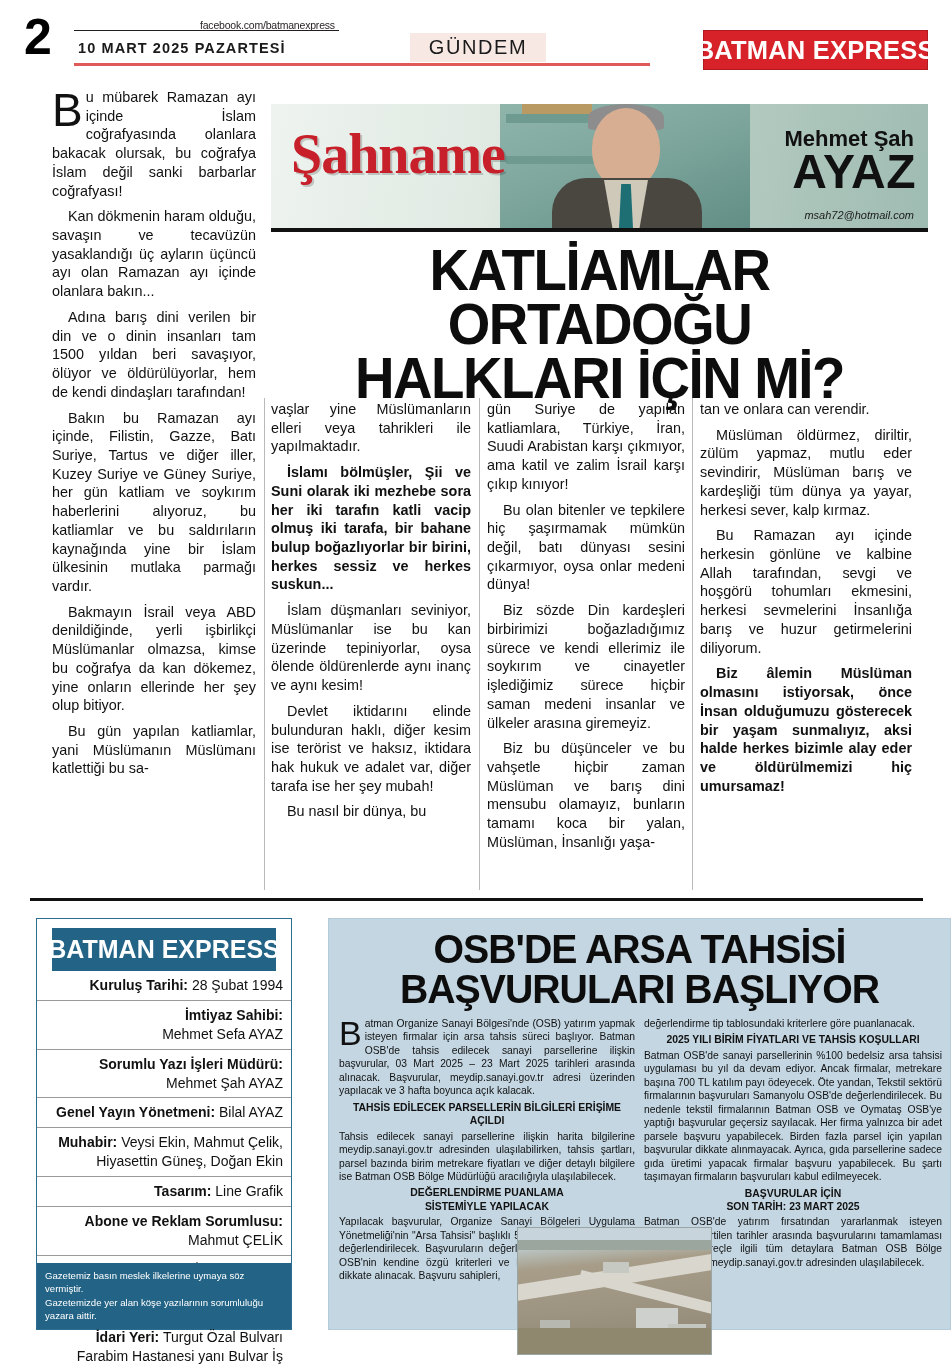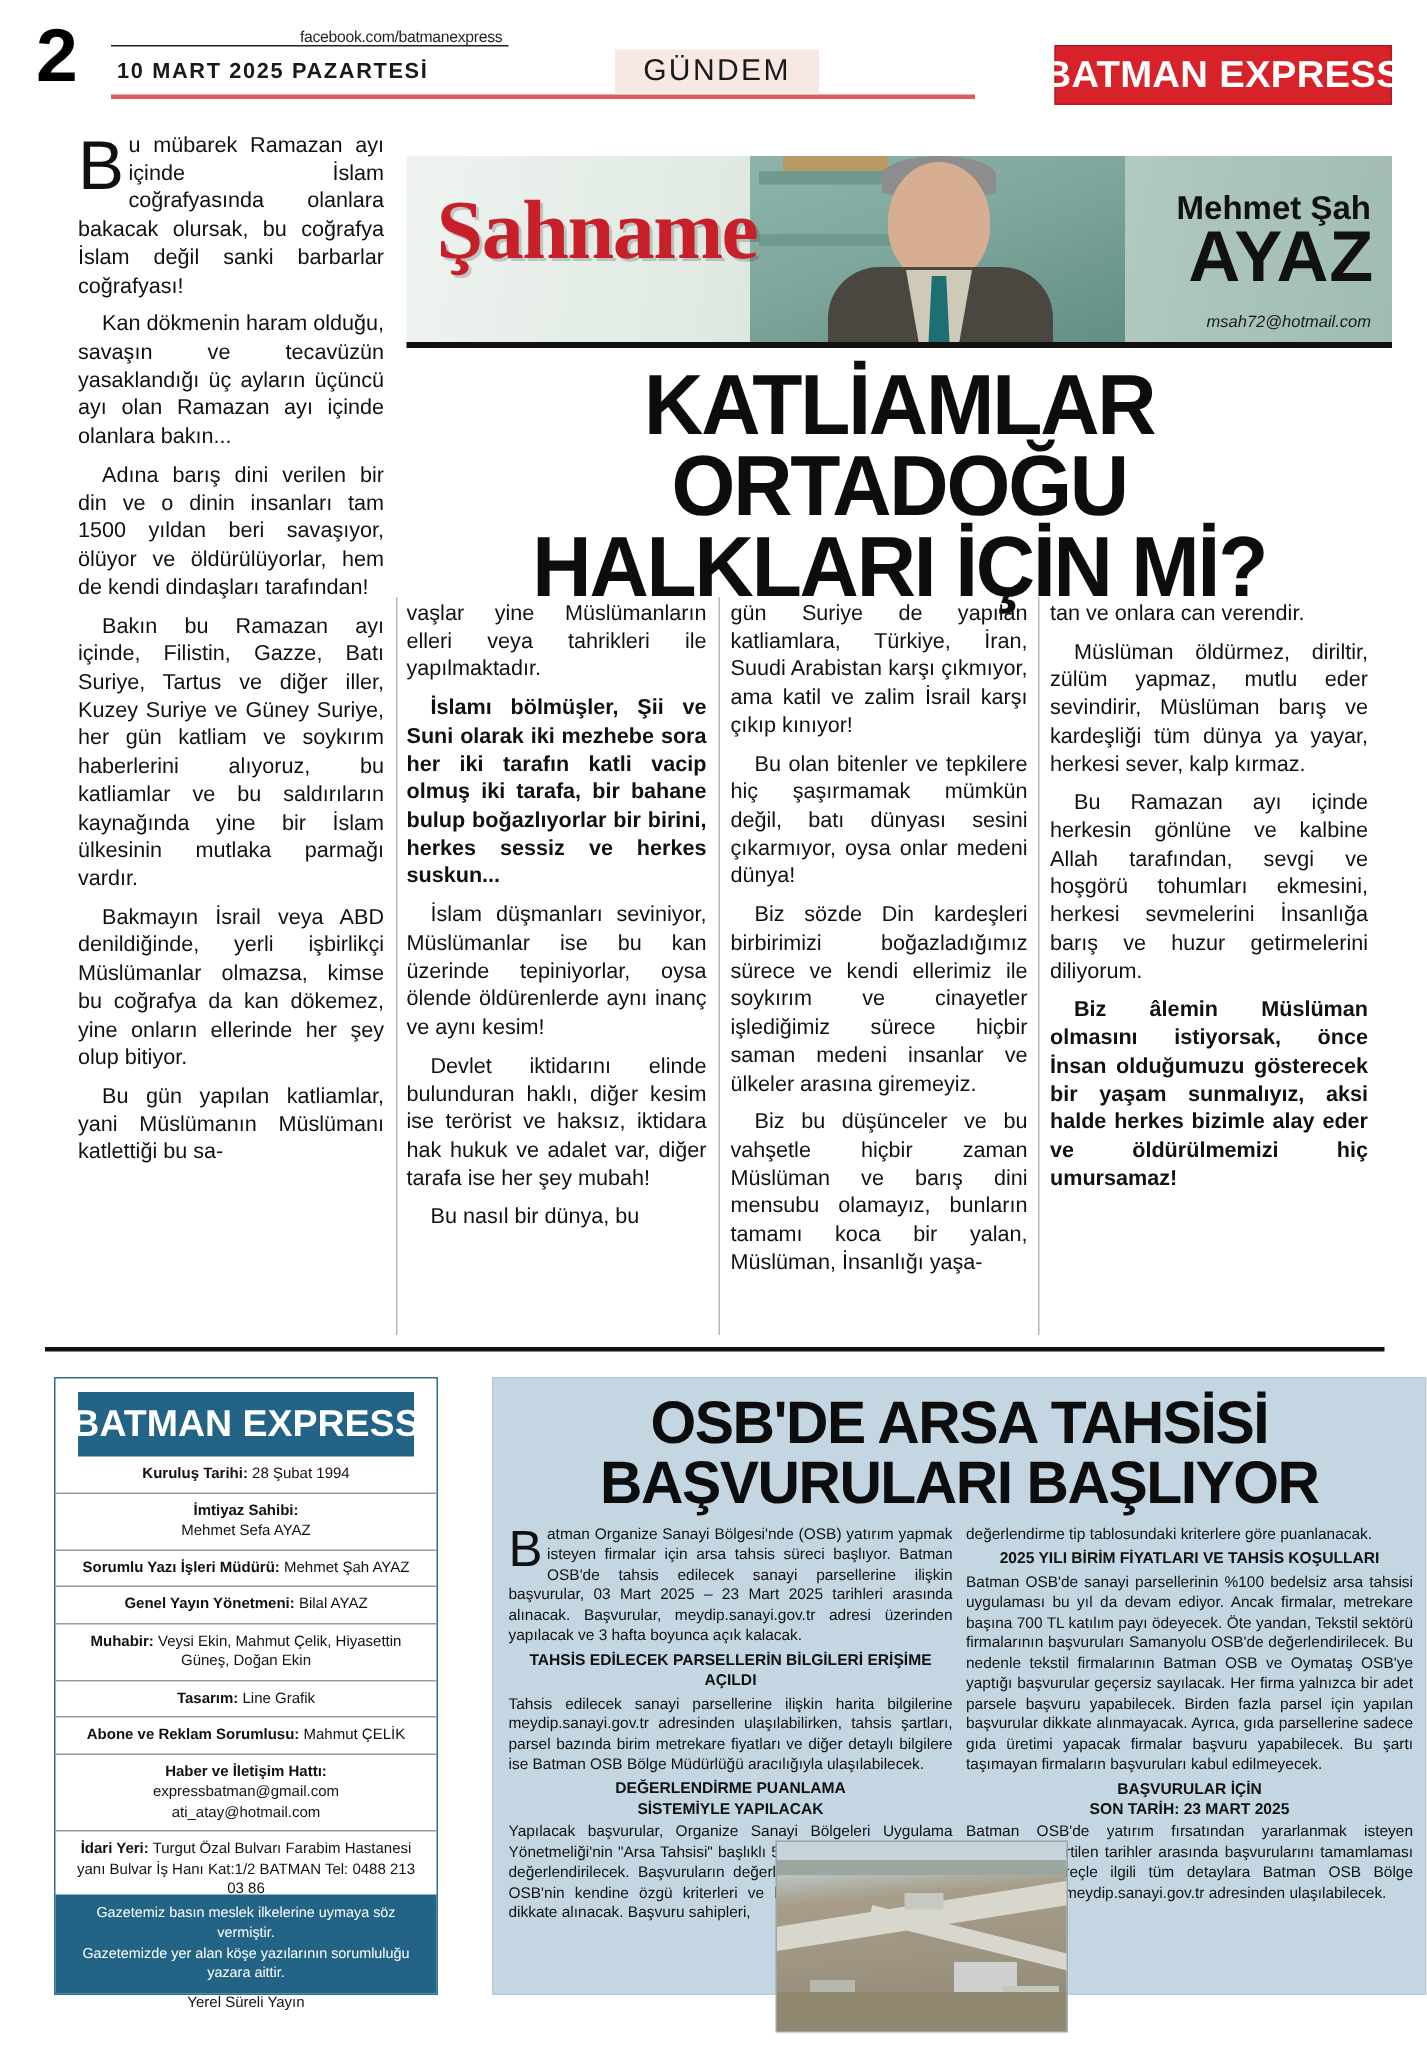--- a/index.html
+++ b/index.html
@@ -163,28 +163,28 @@
   .imprint-logo {
     margin:9px auto 0; width:224px; height:43px; background:#236486;
     display:flex; align-items:center; justify-content:center;
   }
   .imprint-logo .il {
     color:#fff; font-weight:bold; font-size:25px; white-space:nowrap;
     font-family:"Liberation Sans", sans-serif;
   }
   .imp-row {
     padding:5px 8px; border-bottom:1px solid #9a9a9a;
-    font-size:10px; text-align:center; line-height:1.35; color:#111;
+    font-size:14px; text-align:right; line-height:1.35; color:#111;
   }
   .imp-row:first-of-type { border-top:none; }
   .imp-row b { font-weight:bold; }
   .imp-row.nob { border-bottom:none; }
   .imprint-footer {
     position:absolute; left:0; bottom:0; width:100%; background:#236486;
-    color:#fff; font-size:9.6px; line-height:1.42; text-align:center;
+    color:#fff; font-size:9.6px; line-height:1.42; text-align:left;
     padding:6px 8px;
   }
 
   
   .osb {
     position:absolute; left:300px; top:918px; width:623px; height:412px;
     background:#c3d6e2; border:1px solid #b4cbd9;margin-left:28px;
   }
   .osb-headline {
     text-align:center; padding:10px 8px 0; color:#0d0d0d;

